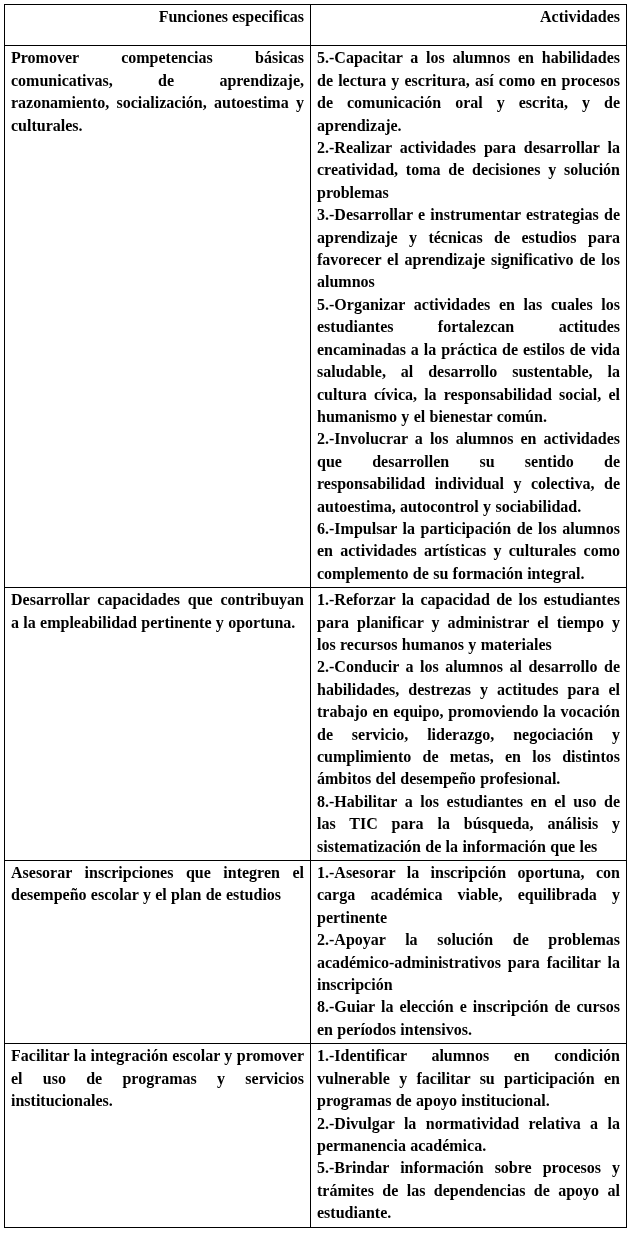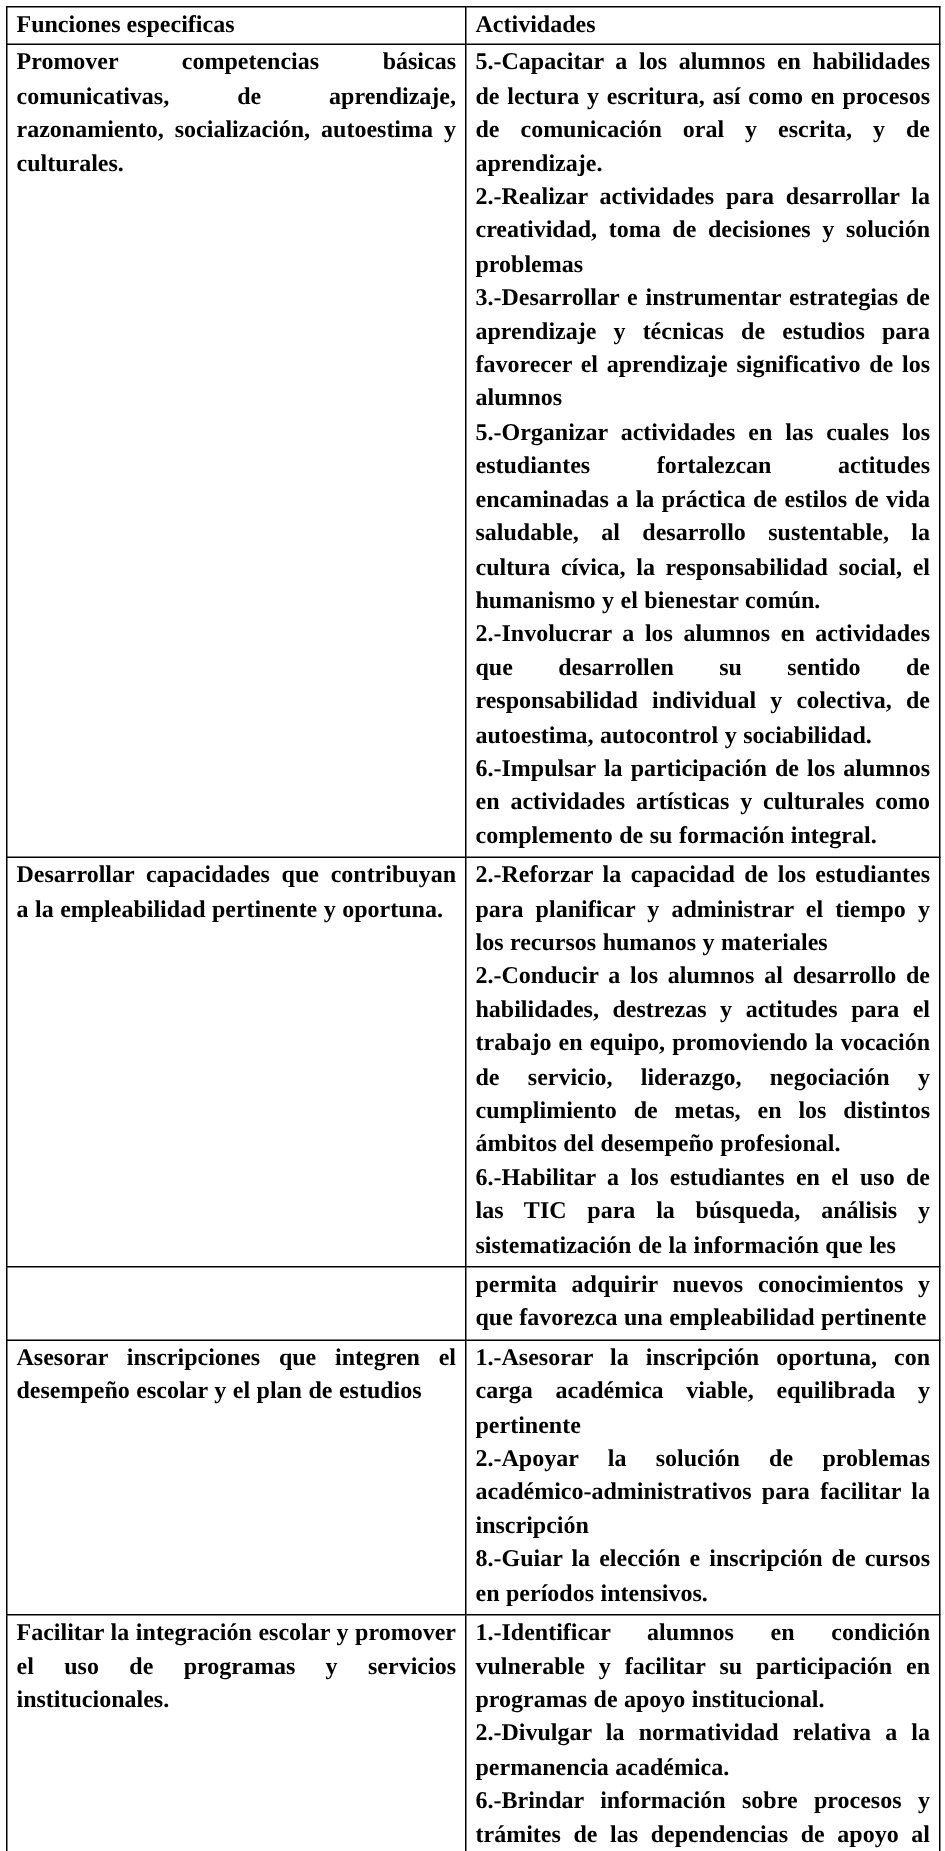--- a/index.html
+++ b/index.html
@@ -23,23 +23,23 @@
   .doc-table th,
   .doc-table td {
     border: 1px solid #000000;
     vertical-align: top;
     padding: 1px 6px 2px 6px;
     font-size: 16px;
     line-height: 22.4px;
   }
   .doc-table th {
     font-weight: bold;
-    text-align: left;
+    text-align: right;
     padding-top: 1px;
-    padding-bottom: 1px;
+    padding-bottom: 17px;
     margin-left: 38px;
   }
   .doc-table td {
     text-align: justify;
     font-weight: bold;
   }
   .doc-table td p {
     margin: 0;
     word-spacing: 0.02em;
   }
@@ -71,48 +71,40 @@
             <p>5.-Organizar actividades en las cuales los estudiantes fortalezcan actitudes encaminadas a la práctica de estilos de vida saludable, al desarrollo sustentable, la cultura cívica, la responsabilidad social, el humanismo y el bienestar común.</p>
             <p>2.-Involucrar a los alumnos en actividades que desarrollen su sentido de responsabilidad individual y colectiva, de autoestima, autocontrol y sociabilidad.</p>
             <p>6.-Impulsar la participación de los alumnos en actividades artísticas y culturales como complemento de su formación integral.</p>
           </td>
         </tr>
         <tr>
           <td>
             <p>Desarrollar capacidades que contribuyan a la empleabilidad pertinente y oportuna.</p>
           </td>
           <td>
-            <p>2.-Reforzar la capacidad de los estudiantes para planificar y administrar el tiempo y los recursos humanos y materiales</p>
+            <p>1.-Reforzar la capacidad de los estudiantes para planificar y administrar el tiempo y los recursos humanos y materiales</p>
             <p>2.-Conducir a los alumnos al desarrollo de habilidades, destrezas y actitudes para el trabajo en equipo, promoviendo la vocación de servicio, liderazgo, negociación y cumplimiento de metas, en los distintos ámbitos del desempeño profesional.</p>
-            <p>6.-Habilitar a los estudiantes en el uso de las TIC para la búsqueda, análisis y sistematización de la información que les</p>
-          </td>
-        </tr>
-        <tr>
-          <td>
-            <p></p>
-          </td>
-          <td>
-            <p>permita adquirir nuevos conocimientos y que favorezca una empleabilidad pertinente</p>
+            <p>8.-Habilitar a los estudiantes en el uso de las TIC para la búsqueda, análisis y sistematización de la información que les</p>
           </td>
         </tr>
         <tr>
           <td>
             <p>Asesorar inscripciones que integren el desempeño escolar y el plan de estudios</p>
           </td>
           <td>
             <p>1.-Asesorar la inscripción oportuna, con carga académica viable, equilibrada y pertinente</p>
             <p>2.-Apoyar la solución de problemas académico-administrativos para facilitar la inscripción</p>
             <p>8.-Guiar la elección e inscripción de cursos en períodos intensivos.</p>
           </td>
         </tr>
         <tr>
           <td>
             <p>Facilitar la integración escolar y promover el uso de programas y servicios institucionales.</p>
           </td>
           <td>
             <p>1.-Identificar alumnos en condición vulnerable y facilitar su participación en programas de apoyo institucional.</p>
             <p>2.-Divulgar la normatividad relativa a la permanencia académica.</p>
-            <p>6.-Brindar información sobre procesos y trámites de las dependencias de apoyo al estudiante.</p>
+            <p>5.-Brindar información sobre procesos y trámites de las dependencias de apoyo al estudiante.</p>
           </td>
         </tr>
       </tbody>
   </table>
 </div>
 
 </body></html>

